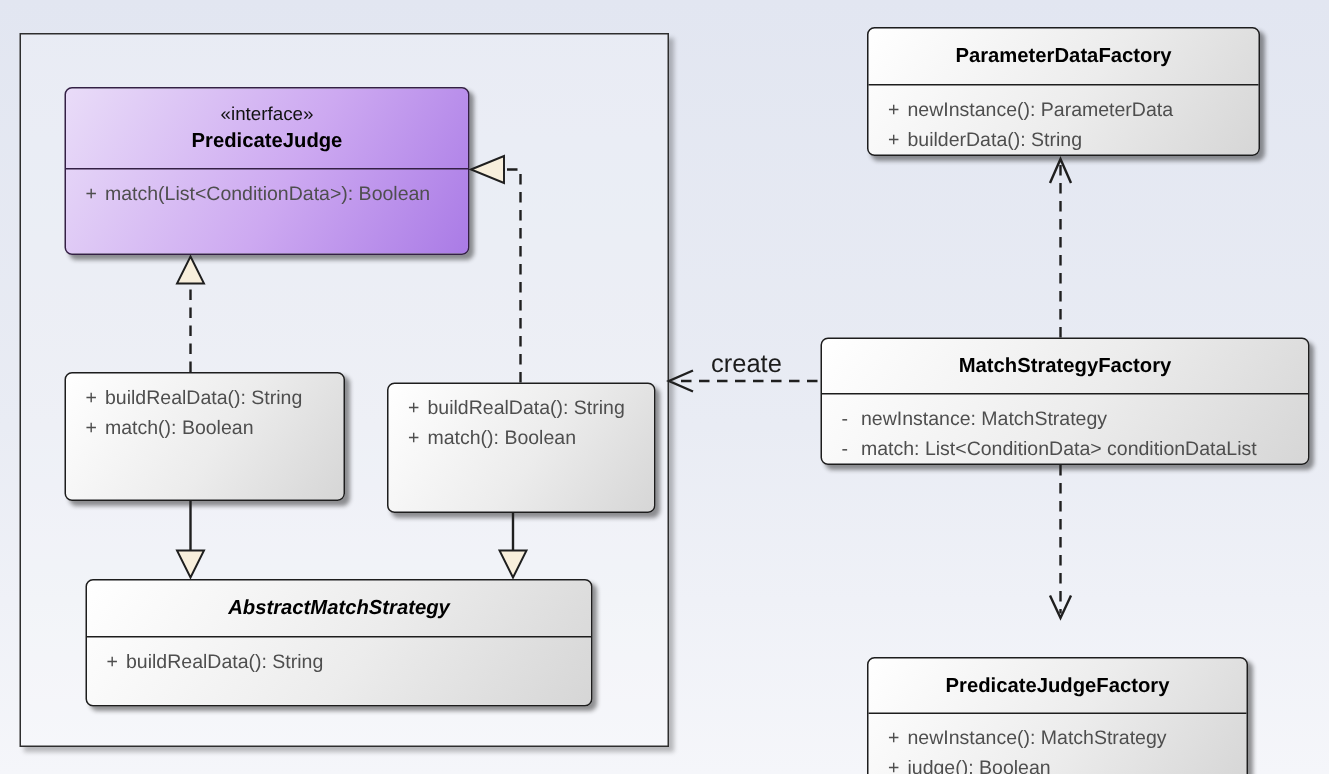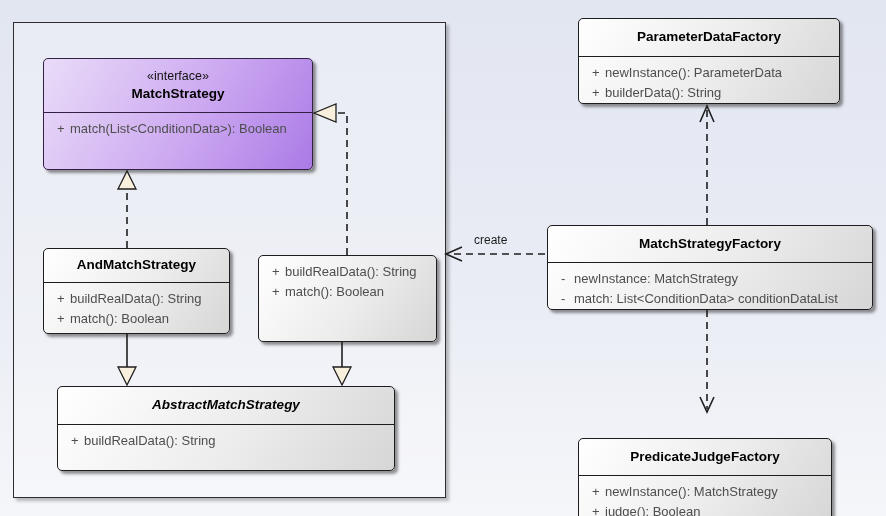--- a/index.html
+++ b/index.html
@@ -41,47 +41,44 @@
   .stereotype{font-size:12.5px;color:#111;line-height:1.4;}
   .uml-body{
     padding:8px 4px 4px 4px;
     display:flex;flex-direction:column;gap:5px;
     font-size:13px;color:#4e4e4e;
   }
   .member-row{display:flex;align-items:baseline;white-space:nowrap;}
   .vis{flex:0 0 22px;padding-left:9px;box-sizing:border-box;}
   .arrow-layer{position:absolute;left:0;top:0;pointer-events:none;}
   .edge-label{
-    position:absolute;font-size:12px;color:#1c1c1c;
+    position:absolute;font-size:17px;color:#1c1c1c;
   }
 </style>
 </head>
 <body>
 
 <div class="canvas">
 
   <div class="boundary" style="left:13px;top:22px;width:431px;height:474px;"></div>
 
   <div class="uml-box interface" style="left:43px;top:58px;width:270px;height:112px;">
     <div class="uml-header" style="height:54px;">
       <div class="stereotype">«interface»</div>
-      <div class="cls-name">MatchStrategy</div>
+      <div class="cls-name">PredicateJudge</div>
     </div>
     <div class="uml-body">
       <div class="member-row">
         <span class="vis">+</span>
         <span>match(List&lt;ConditionData&gt;): Boolean</span>
       </div>
     </div>
   </div>
 
   <div class="uml-box" style="left:43px;top:248px;width:187px;height:86px;">
-    <div class="uml-header" style="height:34px;">
-      <div class="cls-name">AndMatchStrategy</div>
-    </div>
     <div class="uml-body">
       <div class="member-row">
         <span class="vis">+</span>
         <span>buildRealData(): String</span>
       </div>
       <div class="member-row">
         <span class="vis">+</span>
         <span>match(): Boolean</span>
       </div>
     </div>

